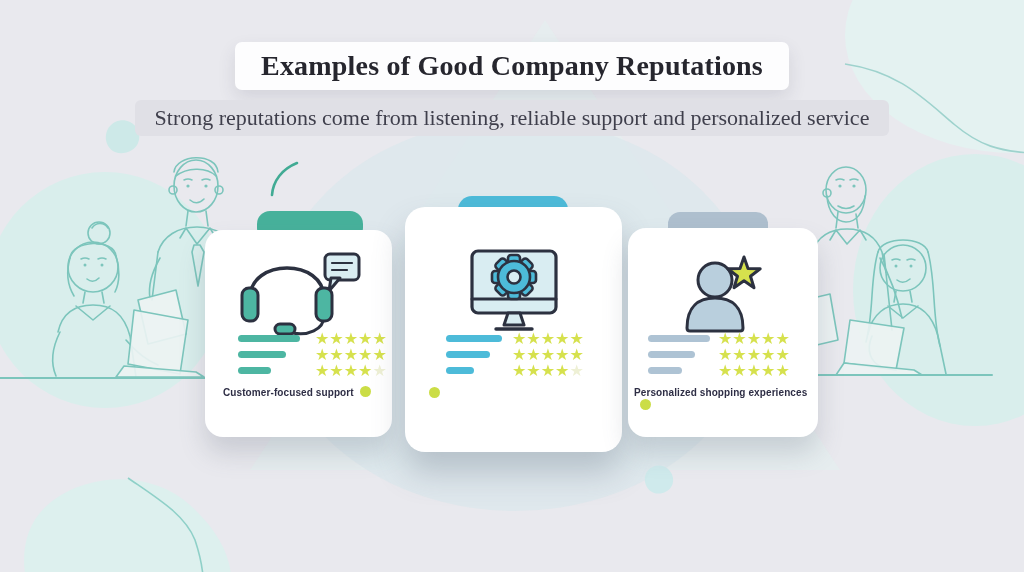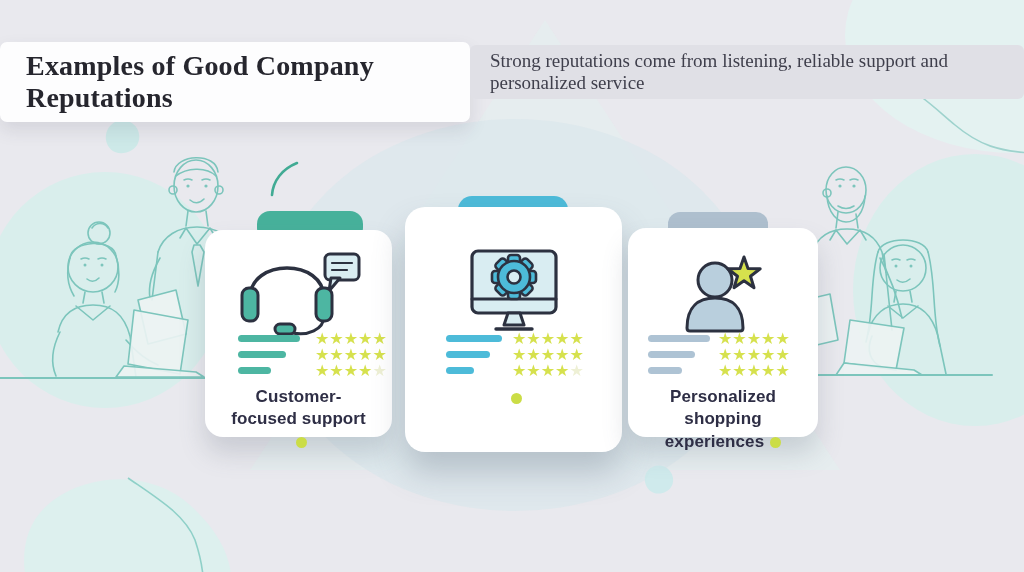--- a/index.html
+++ b/index.html
@@ -12,28 +12,28 @@
   *{box-sizing:border-box;margin:0;padding:0}
   body{font-family:"Liberation Sans",sans-serif;background:#cfcfd6}
   .stage{position:relative;width:1024px;height:572px;margin:0 auto;overflow:hidden;
          background:var(--background)}
   svg{display:block}
   .decor,.people{position:absolute;left:0;top:0;pointer-events:none}
   .decor{z-index:0}.people{z-index:1}
 
   
   .header{position:absolute;left:0;top:0;width:100%;z-index:4;display:flex;
-          flex-direction:row;align-items:center}
+          flex-direction:column;align-items:center}
   .title-pill{margin-top:42px;background:#fdfdfe;border-radius:7px;
               padding:8px 26px;box-shadow:0 8px 18px rgba(60,60,80,.12)}
   .title-pill h1{font-family:"Liberation Serif",serif;font-weight:700;
                  font-size:28px;letter-spacing:.2px;color:var(--title-text)}
-  .subtitle-pill{margin-top:22px;background:#e0e0e6;border-radius:6px;
+  .subtitle-pill{margin-top:10px;background:#e0e0e6;border-radius:6px;
                  padding:5px 20px;font-family:"Liberation Serif",serif;
-                 font-size:19px;color:var(--subtitle-text)}
+                 font-size:22px;color:var(--subtitle-text)}
 
   
   .tab{position:absolute;z-index:2;border-radius:13px}
   .tab-1{left:257px;top:211px;width:106px;height:30px}
   .tab-2{left:458px;top:196px;width:110px;height:32px;border-radius:14px}
   .tab-3{left:668px;top:212px;width:100px;height:29px;border-radius:12px}
 
   
   .card{position:absolute;z-index:3;background:var(--card-background)}
   .card-1{left:205px;top:230px;width:187px;height:207px;border-radius:18px;
@@ -50,22 +50,22 @@
   .card-3 .review{top:103px;left:20px}
   .bars{display:flex;flex-direction:column;margin-top:4px}
   .card-1 .bars{width:62px;margin-right:15px}
   .card-2 .bars{width:56px;margin-right:10px}
   .card-3 .bars{width:62px;margin-right:8px}
   .bar{display:block;height:7px;border-radius:4px;margin-bottom:9px}
   .stars{display:flex;flex-direction:column}
   .star-row{line-height:15px;height:15px;margin-bottom:1px;white-space:nowrap}
   .star{font-size:16px;color:var(--star-filled)}
   .star.faded{color:var(--star-faded)}
-  .label{position:absolute;left:0;right:0;text-align:center;
-         font-size:17px;font-weight:600;line-height:1.32;letter-spacing:.1px;
+  .label{position:absolute;left:0;right:0;
+         font-size:10px;font-weight:600;line-height:1.32;letter-spacing:.1px;
          color:var(--label-text)}
   .card-1 .label{top:156px;padding:0 18px}
   .card-2 .label{top:180px;padding:0 18px}
   .card-3 .label{top:158px;padding:0 6px}
   .dot{display:inline-block;width:11px;height:11px;border-radius:6px;
        background:var(--dot);margin-left:6px;vertical-align:-1px}
 </style>
 </head>
 <body>
 

